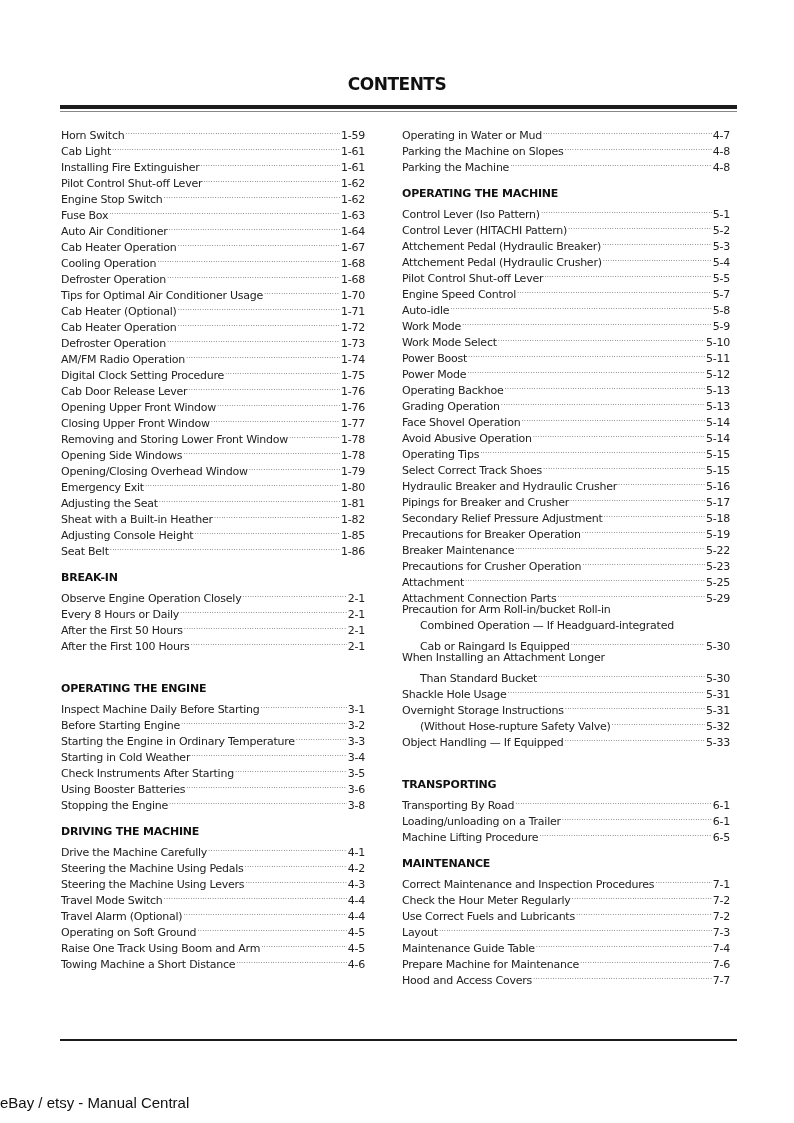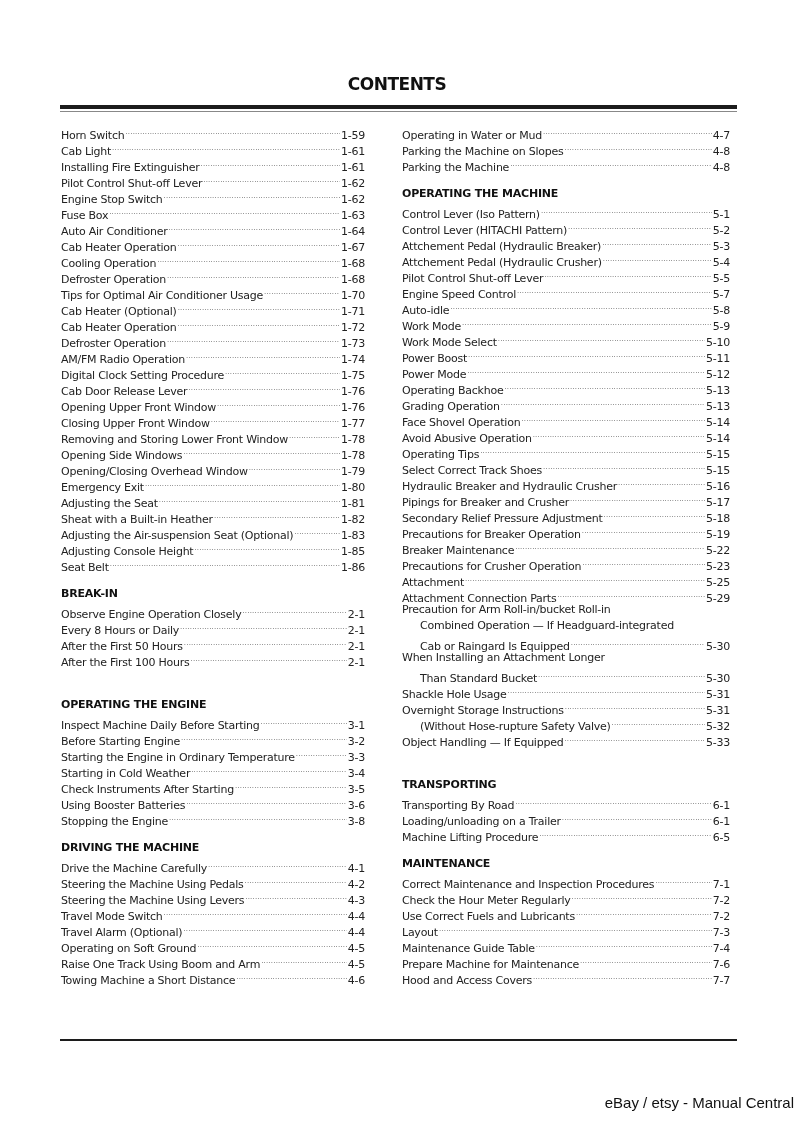--- a/index.html
+++ b/index.html
@@ -18,21 +18,21 @@
            font-size: 11px; letter-spacing: -0.25px; white-space: nowrap; color: #222; }
   .entry .label { flex: 0 0 auto; }
   .entry .dots { flex: 1 1 auto; overflow: hidden; margin: 0 1px; position: relative; height: 16px; }
   .entry .dots::before { content: "................................................................................................................................................................................................................................"; 
            position: absolute; left: 0; bottom: 3px; font-size: 7px; letter-spacing: 0.2px; color: #444; line-height: 1; }
   .entry .page { flex: 0 0 auto; text-align: right; }
   .entry.indent .label { padding-left: 18px; }
   .heading { font-weight: bold; font-size: 11px; height: 16px; line-height: 16px; letter-spacing: -0.2px; color: #111; }
   .gap-sm { height: 15px; }
   .gap-md { height: 31px; }
-  .footer { position: absolute; top: 1094px; left: 0; width: 794px; text-align: right;
+  .footer { position: absolute; top: 1094px; left: 0; width: 794px; text-align: left;
             font-family: "Liberation Sans", sans-serif; font-size: 15px; color: #111; }
 </style>
 </head>
 <body>
 
 <div class="title">CONTENTS</div>
 <div class="rule-top"></div>
 <div class="rule-top-thin"></div>
 
 <div class="col left" id="leftcol">
@@ -155,25 +155,20 @@
       <span class="label">Adjusting the Seat</span>
       <span class="dots"></span>
       <span class="page">1-81</span>
     </div>
     <div class="entry">
       <span class="label">Sheat with a Built-in Heather</span>
       <span class="dots"></span>
       <span class="page">1-82</span>
     </div>
     <div class="entry">
-      <span class="label">Adjusting the Air-suspension Seat (Optional)</span>
-      <span class="dots"></span>
-      <span class="page">1-83</span>
-    </div>
-    <div class="entry">
       <span class="label">Adjusting Console Height</span>
       <span class="dots"></span>
       <span class="page">1-85</span>
     </div>
     <div class="entry">
       <span class="label">Seat Belt</span>
       <span class="dots"></span>
       <span class="page">1-86</span>
     </div>
     <div class="gap-sm"></div>

